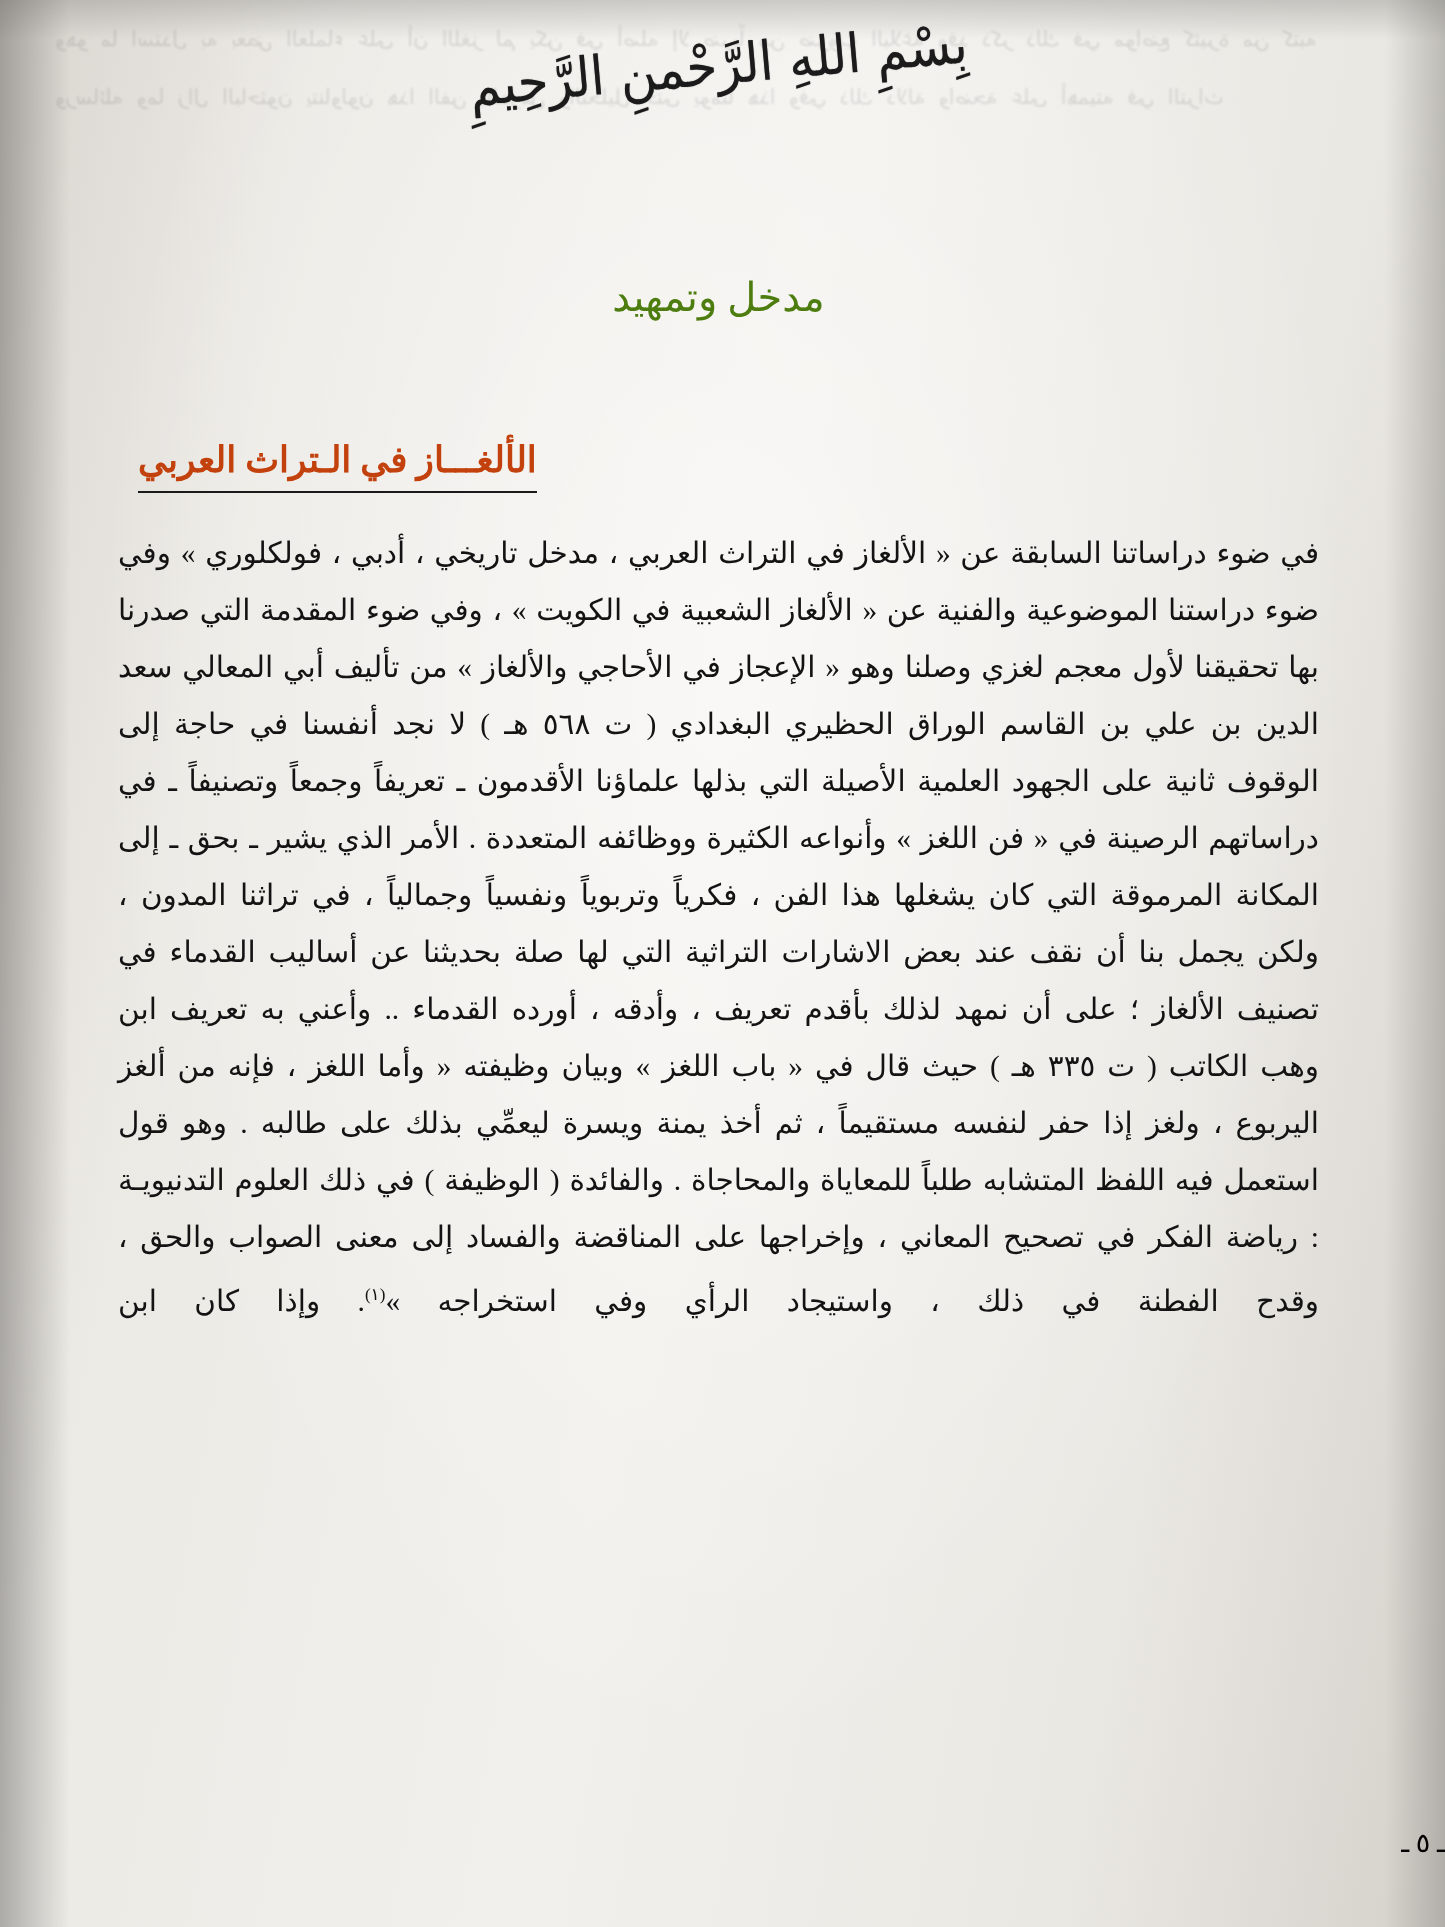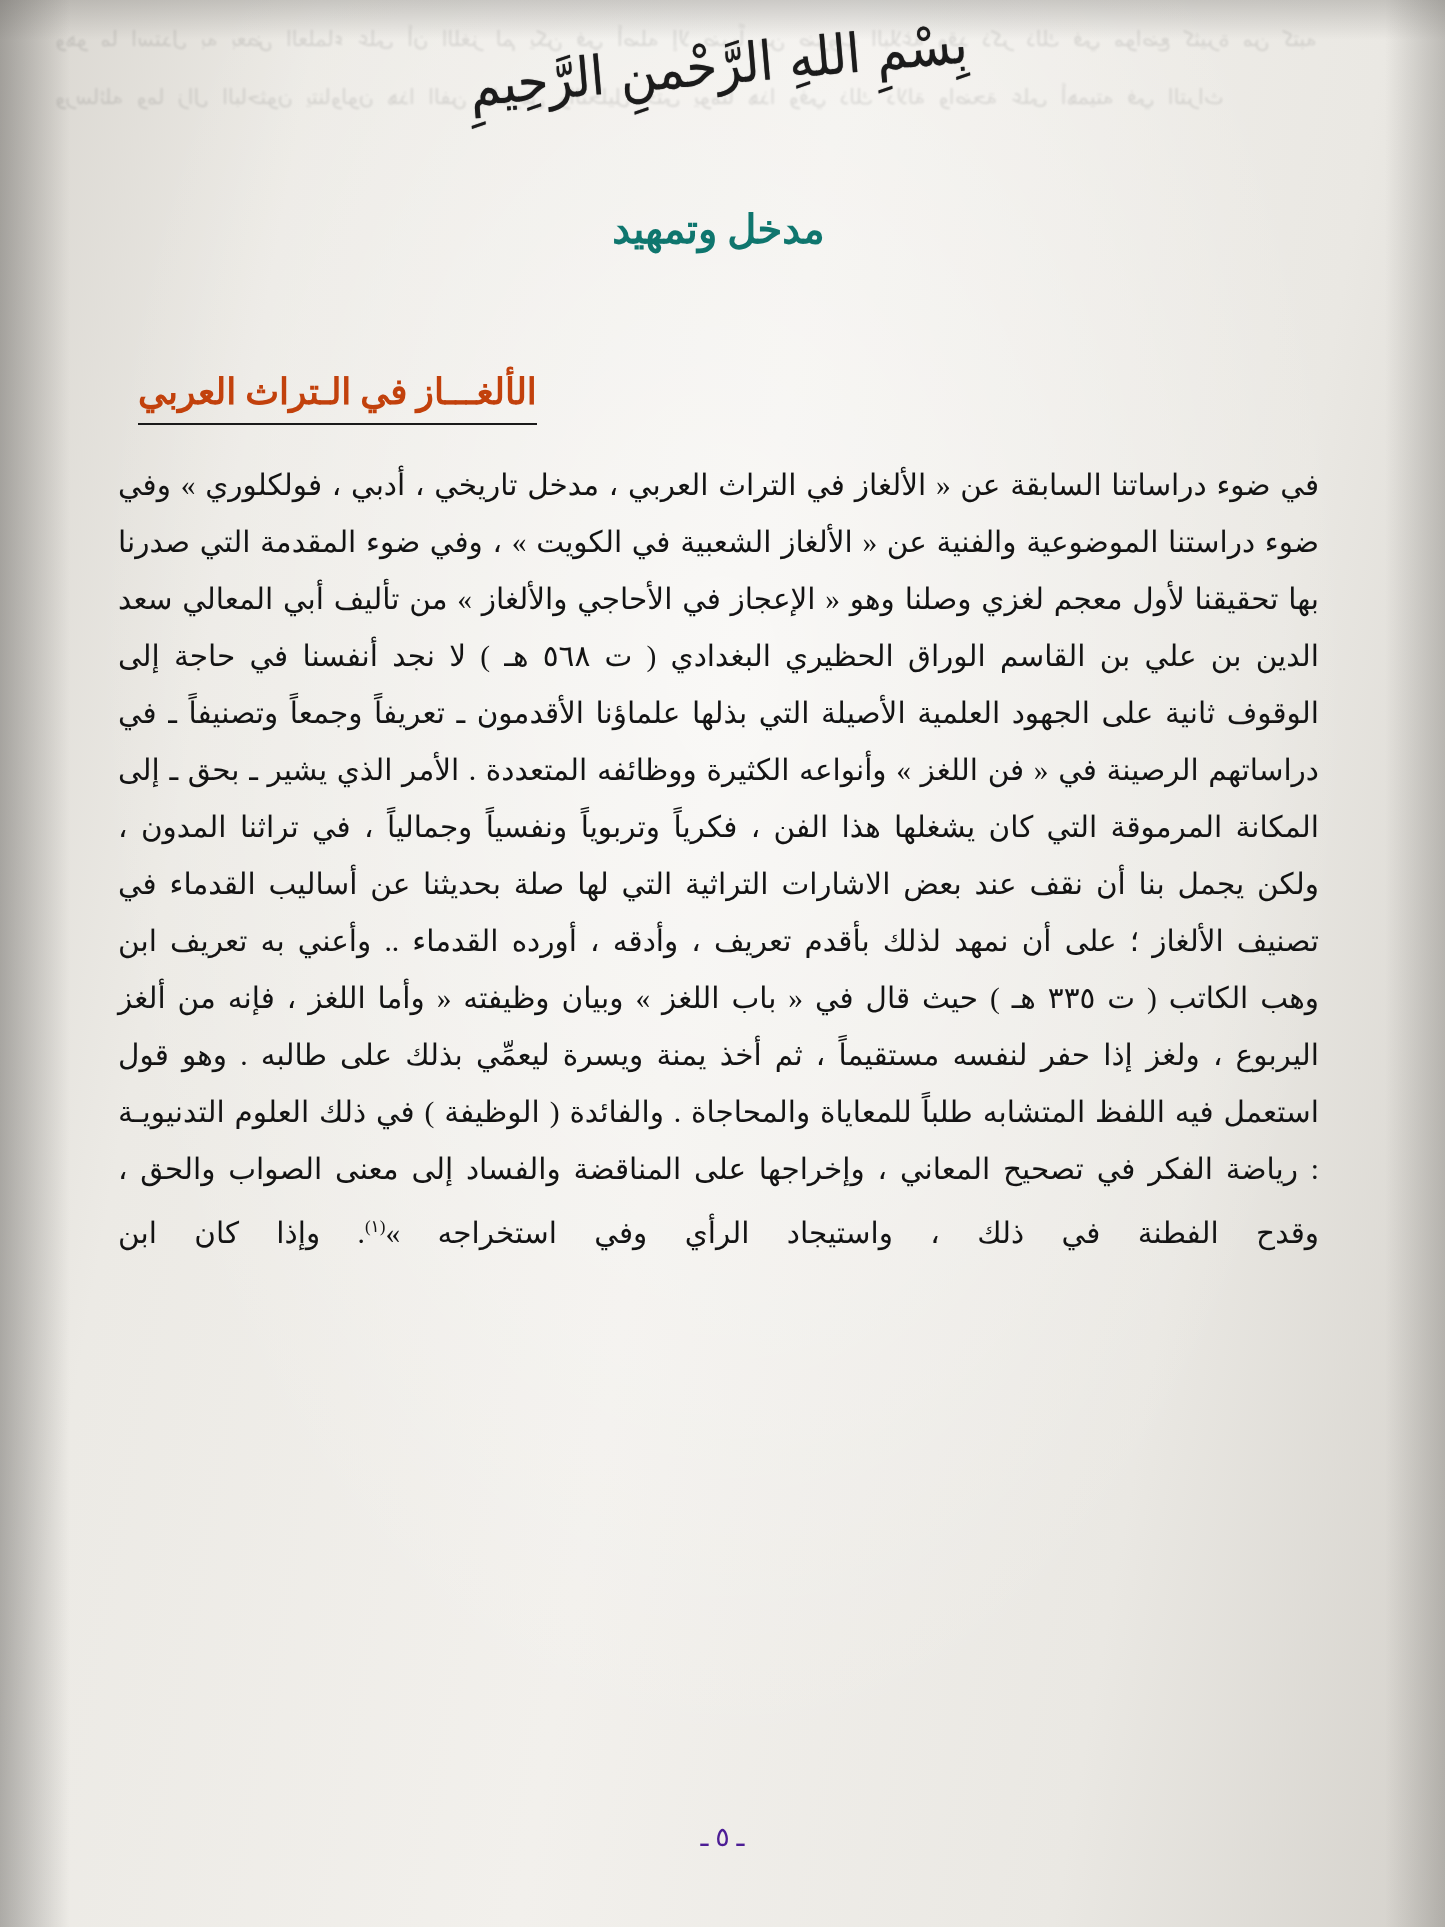--- a/index.html
+++ b/index.html
@@ -81,25 +81,25 @@
     font-size: 54px;
     color: #1b1b1b;
     letter-spacing: -3px;
     display: inline-block;
     transform: rotate(-5deg) scaleX(0.92);
     text-shadow: 0 0 1px rgba(0,0,0,0.6);
   }
 
   .chapter-title {
     text-align: center;
-    font-weight: bold;
+    font-weight: normal;
     font-size: 40px;
-    margin-top: 52px;
+    margin-top: 120px;
     letter-spacing: 2px;
-    color: #0f766e;
+    color: #4d7c0f;
   }
 
   .section-head-wrap {
     margin-top: 118px;
     text-align: left;
     padding-left: 28px;
   }
   .section-title {
     display: inline-block;
     font-size: 36px;
@@ -123,26 +123,26 @@
   .body-text p {
     margin: 8px;
   }
   sup.fn {
     font-size: 17px;
     vertical-align: super;
   }
 
   .folio {
     position: absolute;
-    bottom: 74px;
+    bottom: 68px;
     left: 0;
     right: 0;
-    text-align: center;
+    text-align: right;
     font-size: 27px;
-    color: #4c1d95;
+    color: #000000;
     letter-spacing: 4px;
   }
 </style>
 </head>
 <body>
 
 <div class="page">
   <div class="paper-shade"></div>
   <div class="bleed-through">وهو ما استدل به بعض العلماء على أن اللغز لم يكن في أصله إلا ضرباً من ضروب البلاغة وقد ذكر ذلك في مواضع كثيرة من كتبه ورسائله وما زال الباحثون يتناولون هذا الفن بالدرس والتحليل حتى يومنا هذا وفي ذلك دلالة واضحة على أهميته في التراث</div>
   <div class="edge-top"></div>

